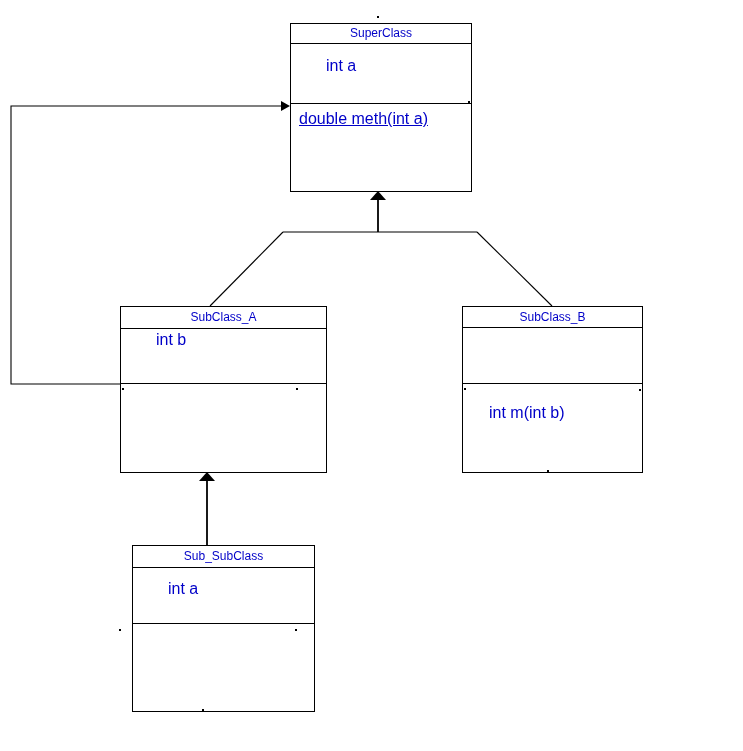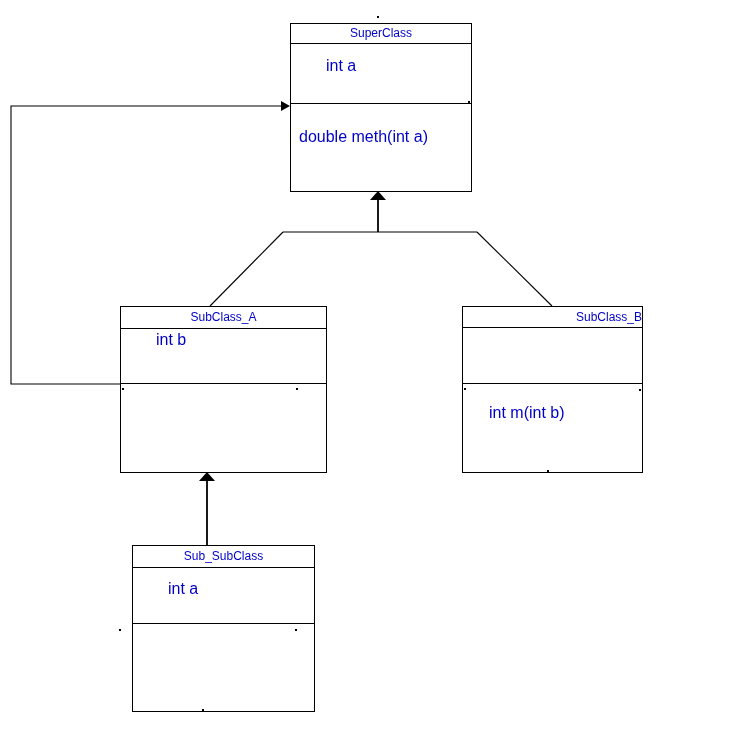--- a/index.html
+++ b/index.html
@@ -76,31 +76,31 @@
     <g stroke="#000000" fill="none">
       <polyline points="120,384 11,384 11,106 281,106" stroke-width="1.1"></polyline>
       <polygon points="290,106 281,101 281,111" fill="#000000" stroke="none"></polygon>
     </g>
   </svg>
 
   <div class="uml-class" style="left:290px; top:23px; width:182px; height:169px;">
     <div class="uml-title" style="height:19px; line-height:19px;">SuperClass</div>
     <div class="uml-attrs" style="height:59px;"></div>
     <span class="uml-member" style="left:35px; top:33px;">int a</span>
-    <span class="uml-member" style="left:8px; top:104px;">double meth(int a)</span>
+    <span class="uml-member" style="left:8px; top:86px;text-decoration:underline;">double meth(int a)</span>
   </div>
 
   <div class="uml-class" style="left:120px; top:306px; width:207px; height:167px;">
     <div class="uml-title" style="height:21px; line-height:21px;">SubClass_A</div>
     <div class="uml-attrs" style="height:54px;"></div>
     <span class="uml-member" style="left:35px; top:24px;">int b</span>
   </div>
 
   <div class="uml-class" style="left:462px; top:306px; width:181px; height:167px;">
-    <div class="uml-title" style="height:20px; line-height:20px;text-align:right;">SubClass_B</div>
+    <div class="uml-title" style="height:20px; line-height:20px;">SubClass_B</div>
     <div class="uml-attrs" style="height:55px;"></div>
     <span class="uml-member" style="left:26px; top:97px;">int m(int b)</span>
   </div>
 
   <div class="uml-class" style="left:132px; top:545px; width:183px; height:167px;">
     <div class="uml-title" style="height:21px; line-height:21px;">Sub_SubClass</div>
     <div class="uml-attrs" style="height:55px;"></div>
     <span class="uml-member" style="left:35px; top:34px;">int a</span>
   </div>
 

